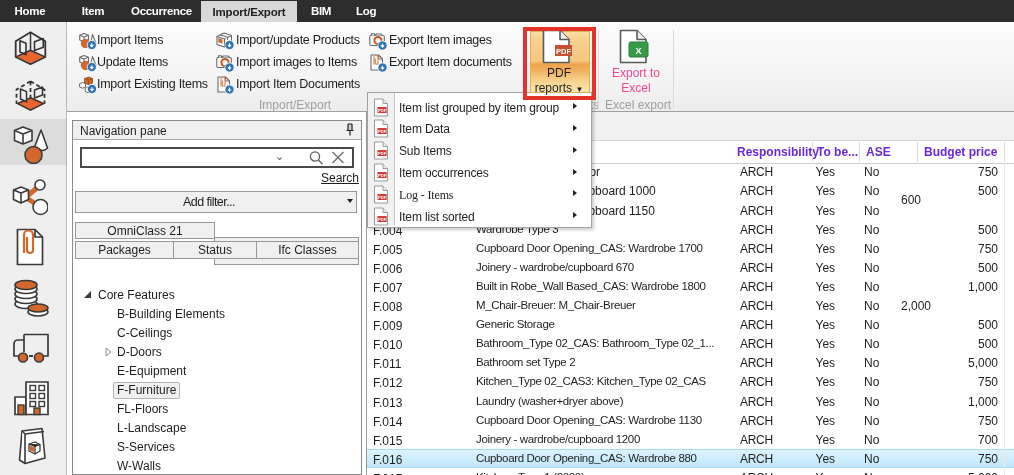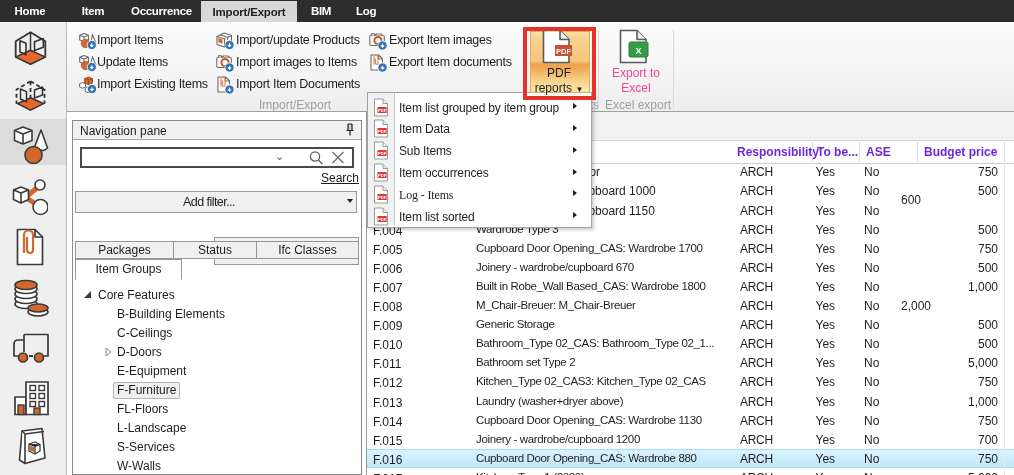--- a/index.html
+++ b/index.html
@@ -403,25 +403,25 @@
         <line x1="1.5" y1="1" x2="12.5" y2="12"></line>
         <line x1="12.5" y1="1" x2="1.5" y2="12"></line>
       </g>
     </svg>
   <div class="abs" style="left:321px;top:171px;font-size:12px;color:#1e1e1e;text-decoration:underline;">Search</div>
 
   <div class="npbtn" style="left:75px;top:191px;width:282px;height:22px;"></div>
   <div class="abs" style="left:183px;top:194.5px;font-size:12.5px;letter-spacing:-0.55px;color:#1e1e1e;">Add filter...</div>
   <div class="abs" style="left:347px;top:199px;width:0;height:0;border-top:4px solid #1e1e1e;border-left:3.5px solid transparent;border-right:3.5px solid transparent;"></div>
 
+  <div class="npbtn" style="left:75px;top:221.5px;width:140px;height:17.5px;line-height:16.5px;">OmniClass 21</div>
   <div class="npbtn" style="left:214px;top:237px;width:145px;height:28px;line-height:16.5px;">Revit Category</div>
   <div class="npbtn" style="left:75px;top:240.5px;width:99px;height:18px;line-height:17px;">Packages</div>
   <div class="npbtn" style="left:173px;top:240.5px;width:84px;height:18px;line-height:17px;">Status</div>
   <div class="npbtn" style="left:256px;top:240.5px;width:103px;height:18px;line-height:17px;">Ifc Classes</div>
-  <div class="npbtn" style="left:75px;top:259px;width:107px;height:21px;line-height:18px;background:#fff;border-bottom:1px solid #fff;z-index:3;">Item Groups</div>
 
   <svg class="abs" style="left:83px;top:290px;" width="9" height="9" viewBox="0 0 9 9">
       <path d="M8 1 V8 H1 Z" fill="#3c3c3c"></path>
     </svg>
   <div class="cell" style="left:98px;top:288px;">Core Features</div>
   <div class="cell" style="left:117px;top:307px;">B-Building Elements</div>
   <div class="cell" style="left:117px;top:326px;">C-Ceilings</div>
   <svg class="abs" style="left:105px;top:347px;" width="7" height="10" viewBox="0 0 7 10">
       <path d="M1 1 L6 5 L1 9 Z" fill="none" stroke="#8a8a8a" stroke-width="1"></path>
     </svg>

